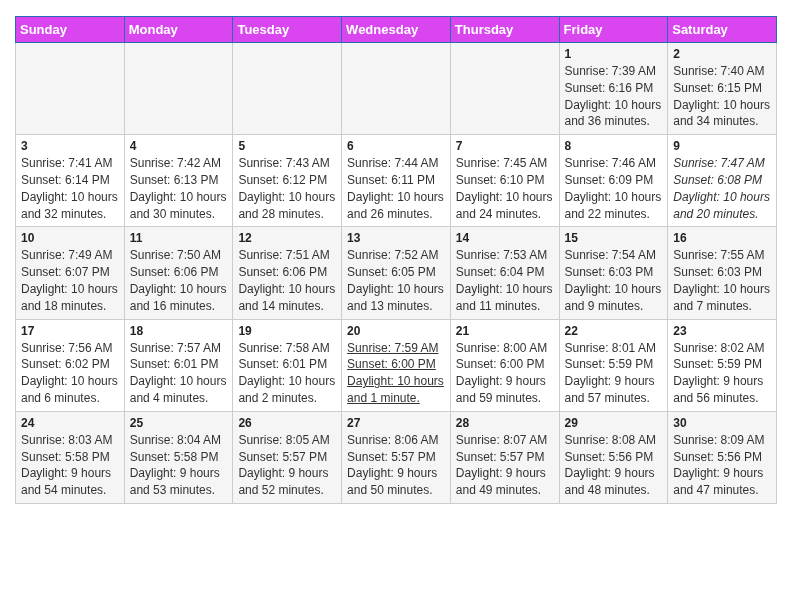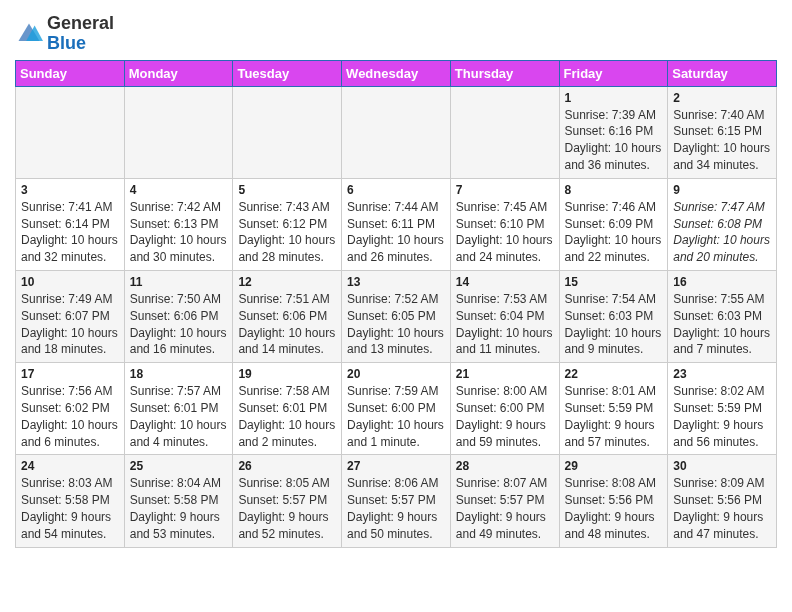--- a/index.html
+++ b/index.html
@@ -93,31 +93,20 @@
       color: #333;
     }
     .empty-cell {
       background-color: #f5f5f5;
     }
   </style>
 </head>
 <body>
 
 <div class="header-area">
-  <div class="logo">
-    <svg class="logo-icon" viewBox="0 0 40 40" xmlns="http://www.w3.org/2000/svg">
-      <rect x="0" y="0" width="40" height="40" fill="white"></rect>
-      <polygon points="20,5 35,30 5,30" fill="#2a6ab5" opacity="0.7"></polygon>
-      <polygon points="28,8 40,30 16,30" fill="#1a9fdf" opacity="0.8"></polygon>
-    </svg>
-    <div class="logo-text">
-      <span class="logo-general">General</span>
-      <span class="logo-blue">Blue</span>
-    </div>
-  </div>
   <div class="title-area">
   </div>
 </div>
 
 <table>
   <thead>
     <tr>
     <th>Sunday</th>
         <th>Monday</th>
         <th>Tuesday</th>
@@ -190,21 +179,21 @@
       <tr>
         <td><span class="day-num">17</span><span class="day-info" style="white-space: pre-line;">Sunrise: 7:56 AM
 Sunset: 6:02 PM
 Daylight: 10 hours and 6 minutes.</span></td>
         <td><span class="day-num">18</span><span class="day-info" style="white-space: pre-line;">Sunrise: 7:57 AM
 Sunset: 6:01 PM
 Daylight: 10 hours and 4 minutes.</span></td>
         <td><span class="day-num">19</span><span class="day-info" style="white-space: pre-line;">Sunrise: 7:58 AM
 Sunset: 6:01 PM
 Daylight: 10 hours and 2 minutes.</span></td>
-        <td><span class="day-num">20</span><span class="day-info" style="white-space: pre-line;">Sunrise: 7:59 AM
+        <td><span class="day-num">20</span><span class="day-info" style="white-space: pre-line; text-decoration: underline;">Sunrise: 7:59 AM
 Sunset: 6:00 PM
 Daylight: 10 hours and 1 minute.</span></td>
         <td><span class="day-num">21</span><span class="day-info" style="white-space: pre-line;">Sunrise: 8:00 AM
 Sunset: 6:00 PM
 Daylight: 9 hours and 59 minutes.</span></td>
         <td><span class="day-num">22</span><span class="day-info" style="white-space: pre-line;">Sunrise: 8:01 AM
 Sunset: 5:59 PM
 Daylight: 9 hours and 57 minutes.</span></td>
         <td><span class="day-num">23</span><span class="day-info" style="white-space: pre-line;">Sunrise: 8:02 AM
 Sunset: 5:59 PM

